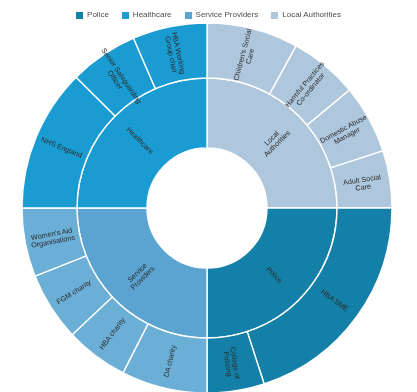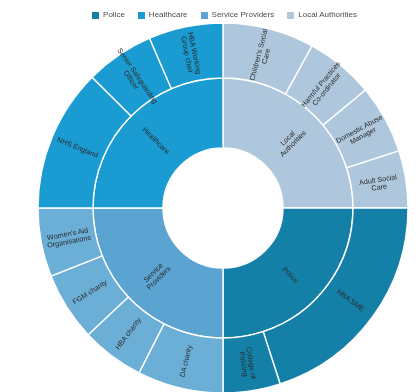--- a/index.html
+++ b/index.html
@@ -3,21 +3,21 @@
 <meta charset="utf-8">
 <style>
   html,body{margin:0;padding:0;}
   body{
     width:417px;height:392px;
     background:#ffffff;
     font-family:"Liberation Sans","DejaVu Sans",sans-serif;
     overflow:hidden;
     position:relative;
   }
-  #chart-root{position:absolute;left:16px;top:0;width:341px;height:392px;}
+  #chart-root{position:absolute;left:0;top:0;width:341px;height:392px;}
   .legend{
     position:absolute;left:0;top:8px;width:417px;
     display:flex;justify-content:center;align-items:center;gap:13px;
     height:14px;
   }
   .legend-item{display:flex;align-items:center;gap:4px;}
   .legend-swatch{width:7px;height:7px;display:block;flex:0 0 auto;}
   .legend-label{
     font-size:8px;color:#4d4d4d;white-space:nowrap;line-height:1;
   }

